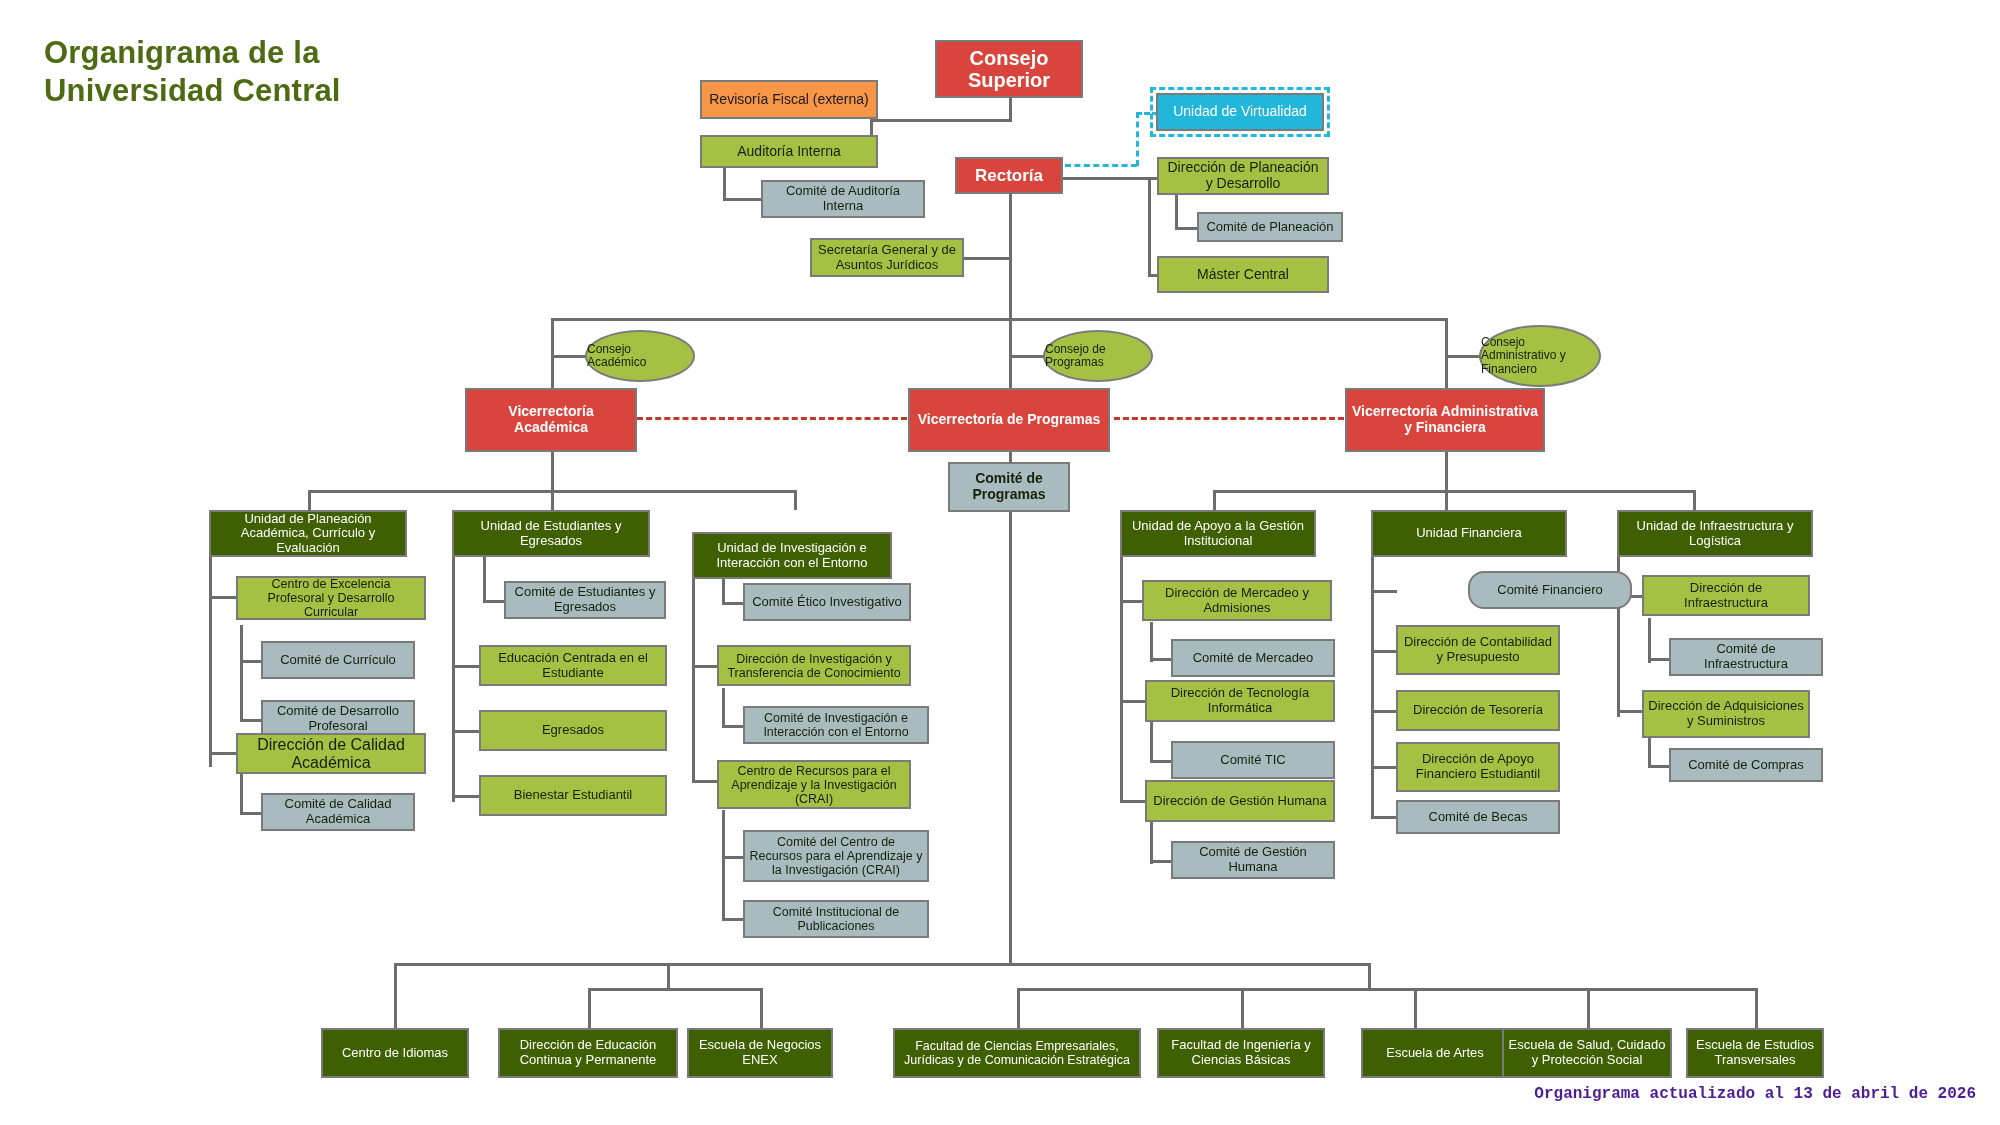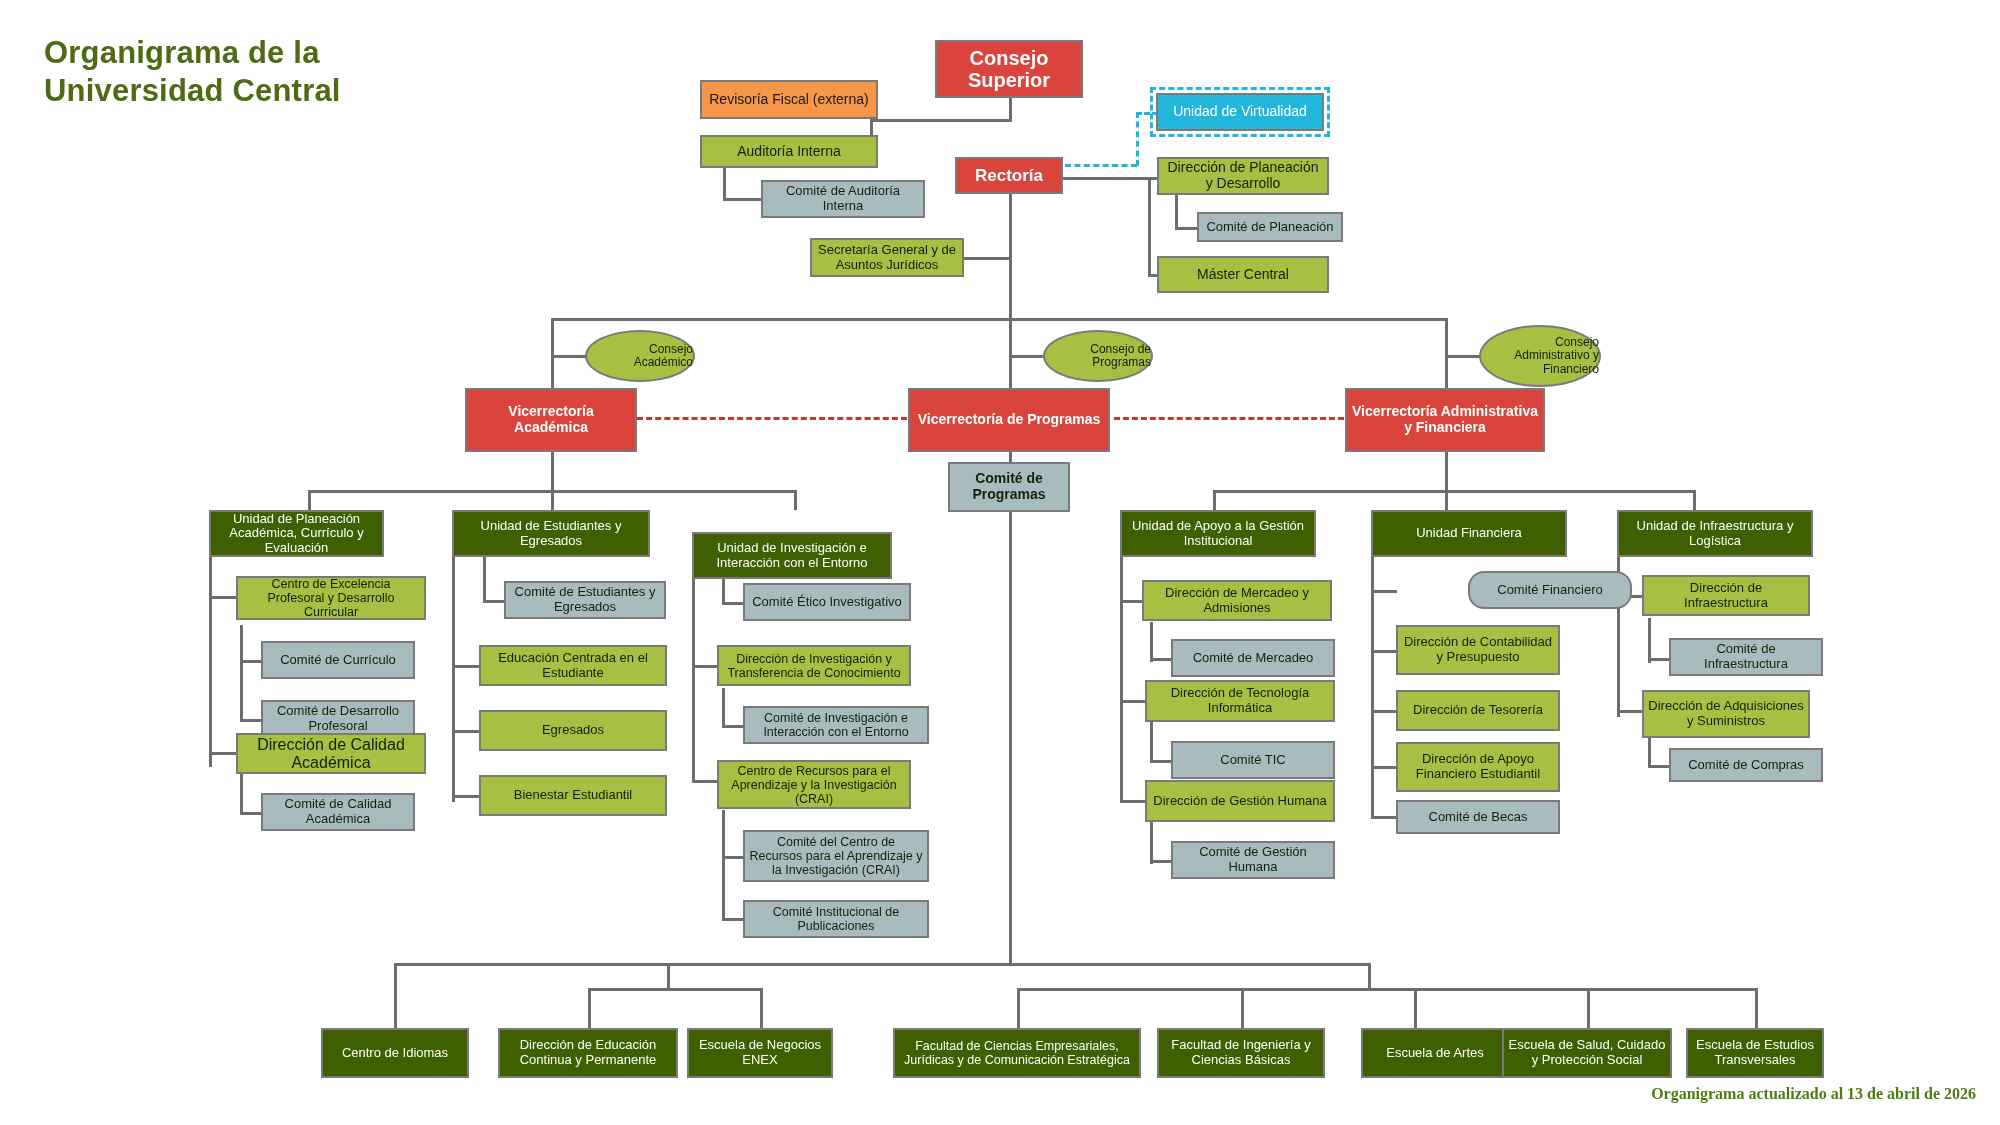--- a/index.html
+++ b/index.html
@@ -6,38 +6,38 @@
   body{width:2000px;height:1125px;position:relative;overflow:hidden;
        font-family:"Liberation Sans", sans-serif;color:#111;}
   #stage{position:absolute;inset:0;}
 
   
   #chart-title{position:absolute;left:44px;top:34px;width:470px;
       font-size:31px;font-weight:bold;line-height:1.22;color:#4d6b12;
       letter-spacing:.2px;}
 
   #footer-note{position:absolute;right:24px;top:1085px;font-size:16px;
-      font-weight:bold;color:#4d7c0f;font-family:Liberation Serif, serif;}
+      font-weight:bold;color:#4c1d95;font-family:Liberation Mono, monospace;}
 
   
   .node{position:absolute;box-sizing:border-box;border:2px solid #7a7a7a;
         display:flex;align-items:center;justify-content:center;text-align:center;
         padding:2px 4px;line-height:1.12;z-index:3;}
   .node span{display:block;width:100%;}
 
   .t-red   {background:#d9453c;color:#ffffff;}
   .t-orange{background:#f79646;color:#1a1a1a;}
   .t-lime  {background:#a5c043;color:#16210a;}
   .t-darkgreen{background:#3e6000;color:#ffffff;}
   .t-gray  {background:#a8bcc0;color:#16210a;}
   .t-cyan  {background:#22b6da;color:#ffffff;}
 
   .ellipse{position:absolute;box-sizing:border-box;border:2px solid #7a7a7a;
       background:#a5c043;color:#16210a;border-radius:50%;
-      display:flex;align-items:center;justify-content:center;text-align:right;
+      display:flex;align-items:center;justify-content:center;text-align:left;
       line-height:1.1;z-index:3;}
 
   .bold{font-weight:bold;}
 
   
   .ln{position:absolute;background:#6d6d6d;z-index:1;}
   .lnh{height:3px;}
   .lnv{width:3px;}
 
   .dashbox{position:absolute;box-sizing:border-box;
@@ -242,21 +242,21 @@
     </div>
 
   <div class="node t-red bold" style="left:1345px;top:388px;width:200px;height:64px;font-size:14px;">
     <span>Vicerrectoría Administrativa y Financiera</span>
     </div>
 
   <div class="node t-gray bold" style="left:948px;top:462px;width:122px;height:50px;font-size:14px;">
     <span>Comité de Programas</span>
     </div>
 
-  <div class="node t-darkgreen" style="left:209px;top:510px;width:175px;height:47px;font-size:13px;">
+  <div class="node t-darkgreen" style="left:209px;top:510px;width:198px;height:47px;font-size:13px;">
     <span>Unidad de Planeación Académica, Currículo y Evaluación</span>
     </div>
 
   <div class="node t-lime" style="left:236px;top:576px;width:190px;height:44px;font-size:12.5px;">
     <span>Centro de Excelencia Profesoral y Desarrollo Curricular</span>
     </div>
 
   <div class="node t-gray" style="left:261px;top:641px;width:154px;height:38px;font-size:13px;">
     <span>Comité de Currículo</span>
     </div>

